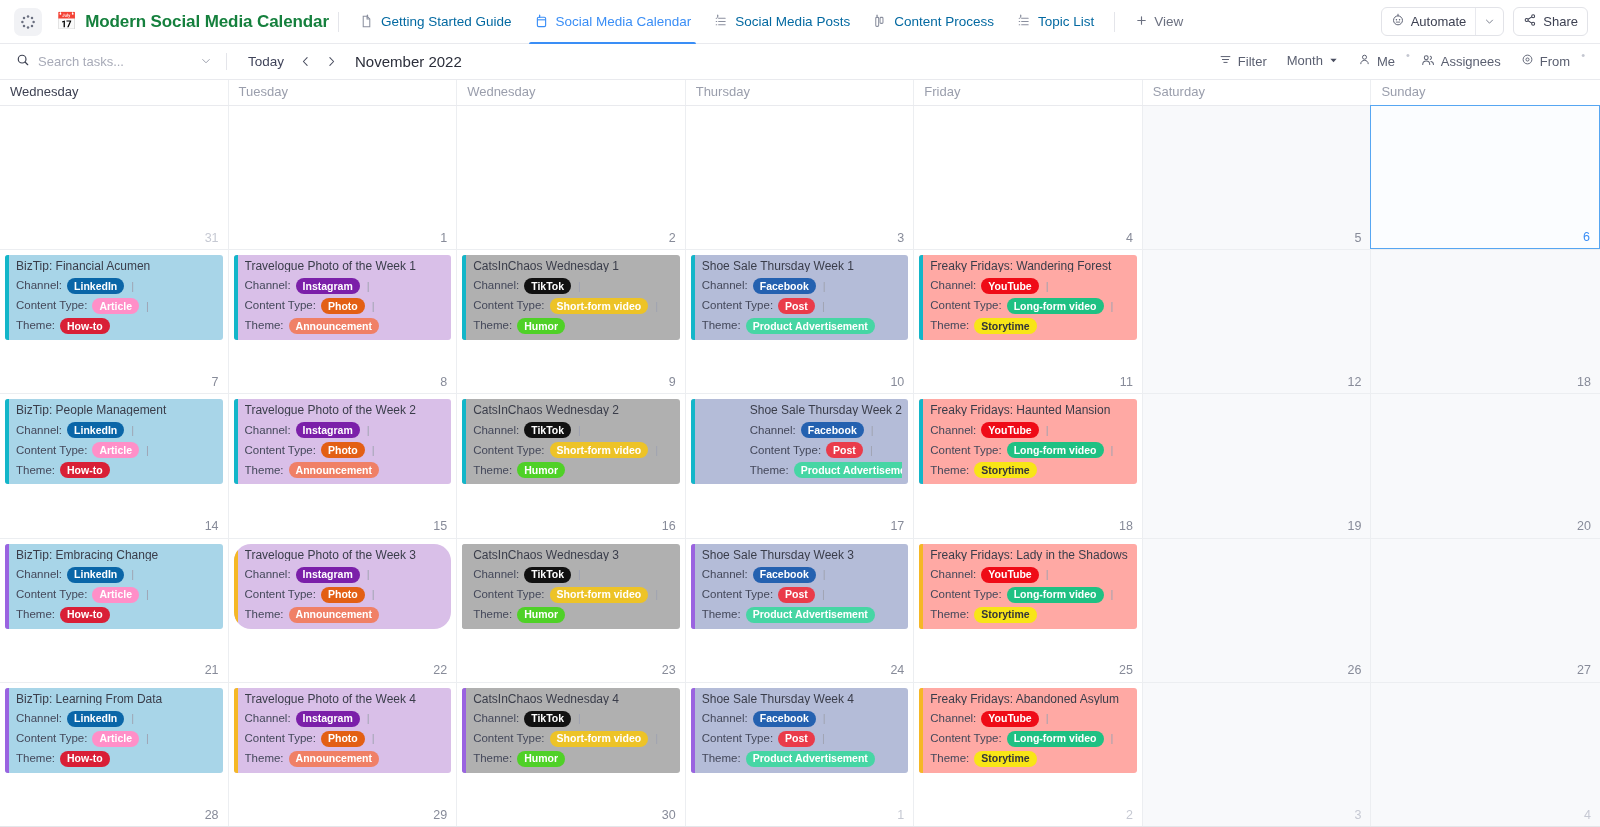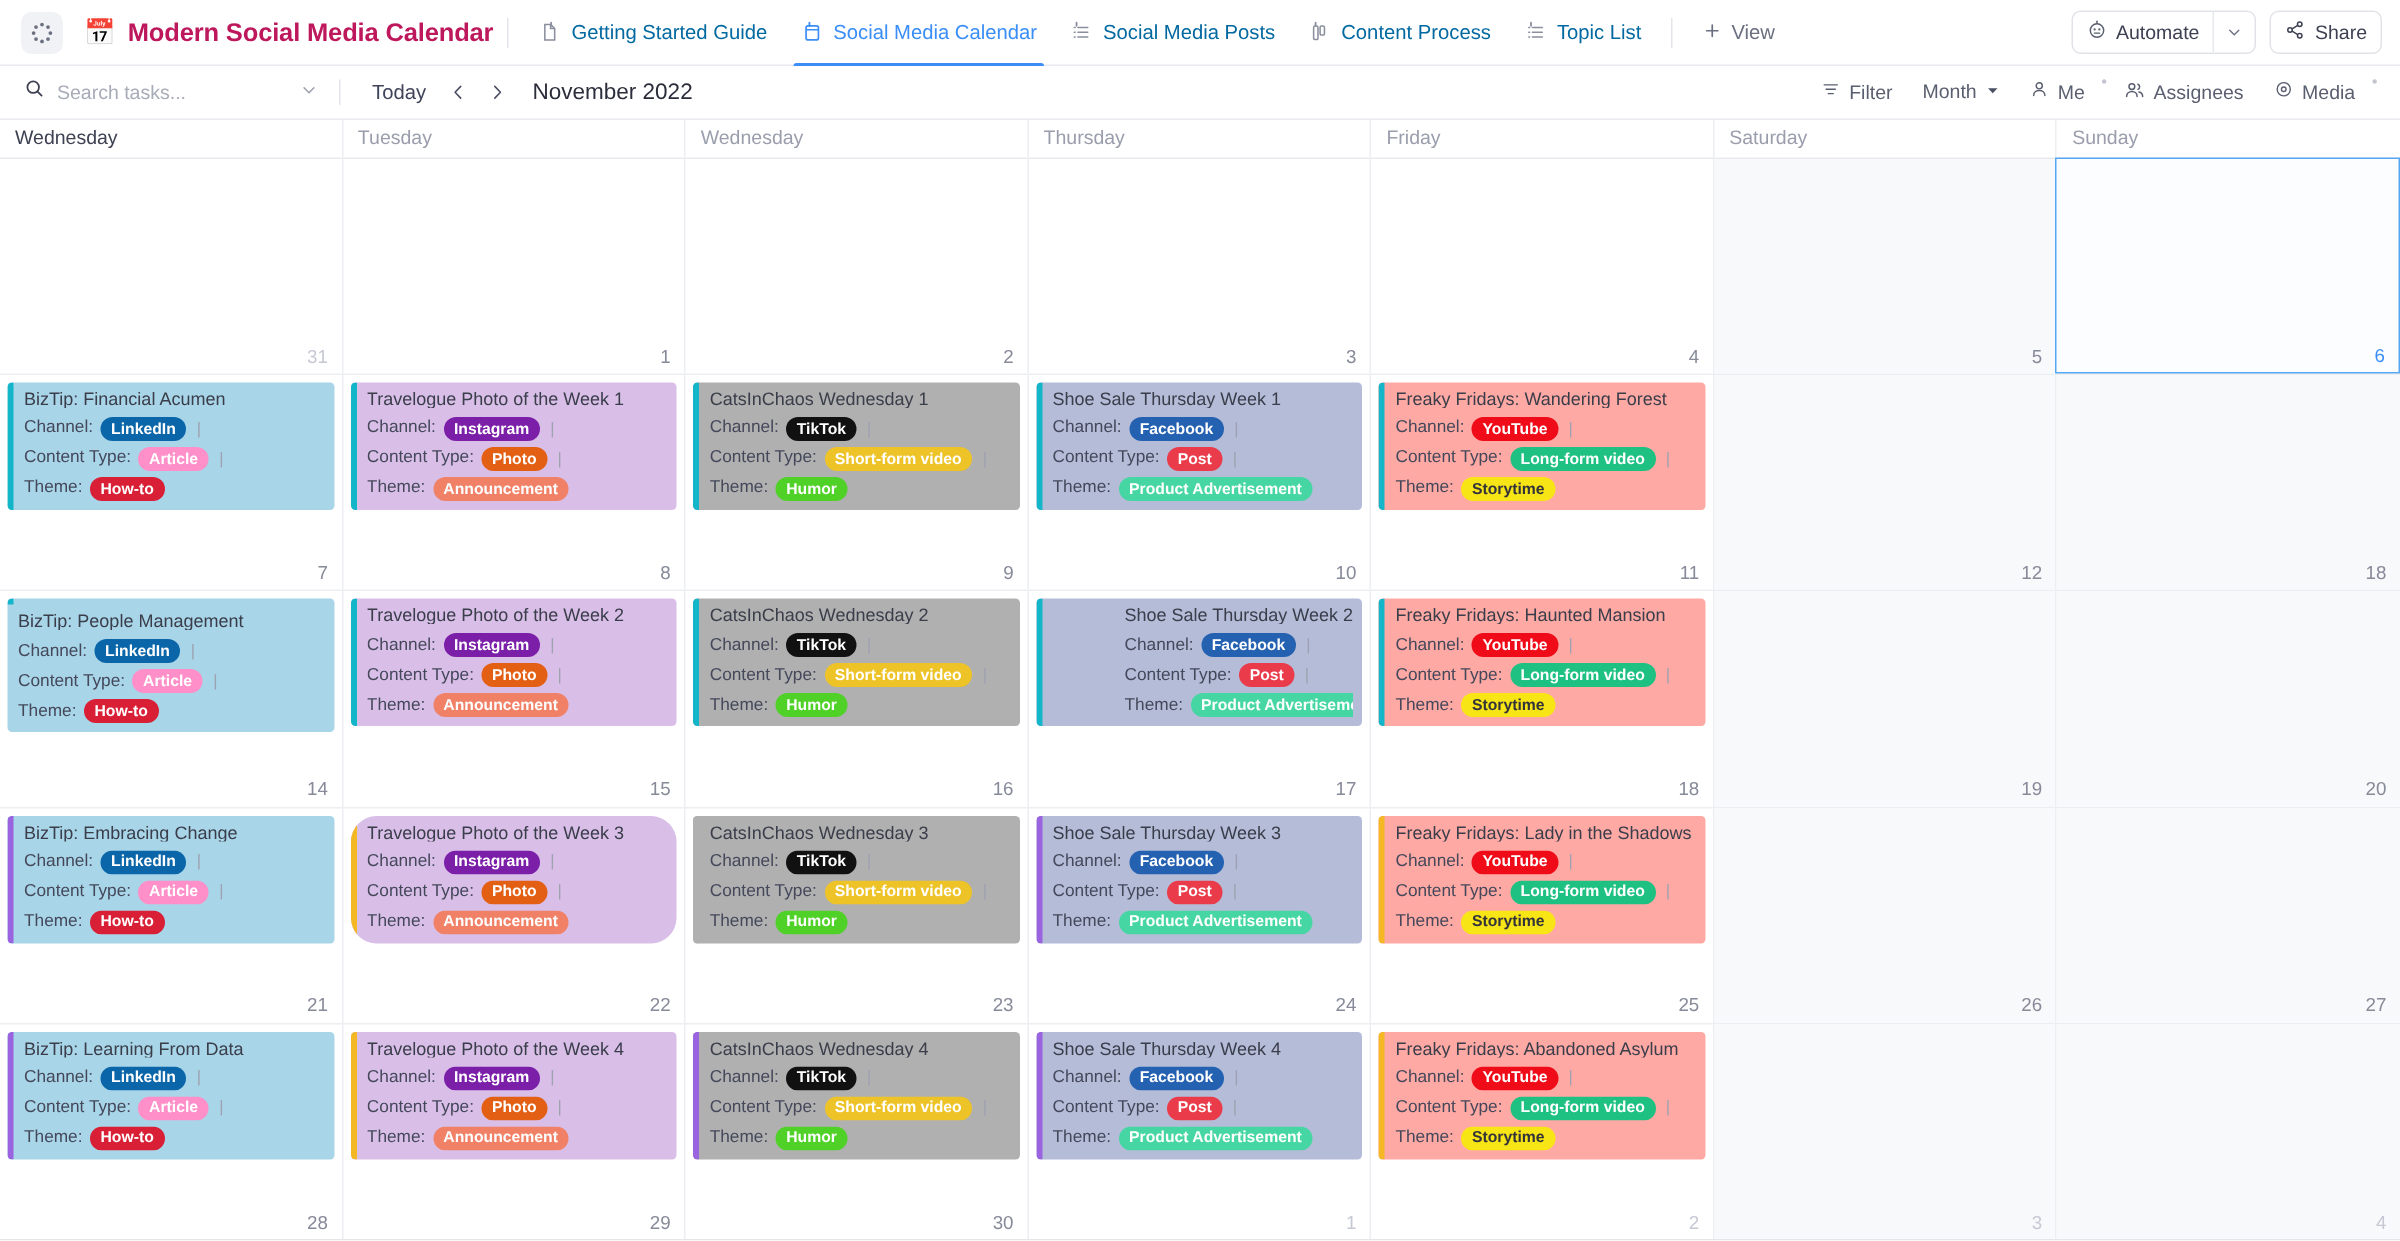--- a/index.html
+++ b/index.html
@@ -20,21 +20,21 @@
     width: 28px; height: 28px; border-radius: 7px; background: #f1f2f5;
     display: flex; align-items: center; justify-content: center; flex: 0 0 auto;
   }
   .app-dot svg { display: block; }
   .title-wrap {
     display: flex; align-items: center; gap: 8px;
     margin-left: 14px; flex: 0 0 auto;
   }
   .cal-emoji { font-size: 17px; line-height: 1; }
   .doc-title {
-    font-size: 17px; font-weight: 700; color: #be185d;
+    font-size: 17px; font-weight: 700; color: #15803d;
     white-space: nowrap; letter-spacing: -0.1px;
   }
   .tabsep {
     width: 1px; height: 20px; background: #e4e5ea; margin: 0 9px; flex: 0 0 auto;
   }
   .tabs { display: flex; align-items: center; height: 44px; flex: 1 1 auto; min-width: 0; }
   .tab {
     display: flex; align-items: center; gap: 7px; height: 44px;
     padding: 0 11px; font-size: 13.5px; color: #0369a1;
     white-space: nowrap; position: relative; cursor: pointer;
@@ -353,21 +353,21 @@
       <span>Assignees</span>
     </div>
 
     <div class="tool-item">
       <span>
         <svg width="13" height="13" viewBox="0 0 16 16">
             <circle cx="8" cy="8" r="5.4" fill="none" stroke="#5a5f70" stroke-width="1.15"></circle>
             <circle cx="8" cy="8" r="1.9" fill="none" stroke="#5a5f70" stroke-width="1.15"></circle>
           </svg>
       </span>
-      <span>Media</span>
+      <span>From</span>
     </div>
 
     <span class="dotsep">•</span>
   </div>
 </div>
 
 <div class="cal">
   <div class="dow-row" id="dow-row">
       <div class="dow">Wednesday</div>
       <div class="dow">Tuesday</div>
@@ -519,21 +519,21 @@
         </div>
         <div class="daycell weekend">
           <div class="daynum">12</div>
         </div>
         <div class="daycell weekend">
           <div class="daynum">18</div>
         </div>
       </div>
       <div class="week">
         <div class="daycell">
-          <div class="card" style="background: rgb(168, 213, 232); flex-direction: column;">
+          <div class="card" style="background: rgb(168, 213, 232);">
             <div class="accent" style="background: rgb(19, 182, 201);"></div>
             <div class="card-body">
               <div class="card-title">BizTip: People Management</div>
               <div class="crow">
                 <span class="clabel">Channel:</span>
                 <span class="chip" style="background: rgb(10, 102, 168); color: rgb(255, 255, 255);">LinkedIn</span>
                 <span class="pipe">|</span>
               </div>
               <div class="crow">
                 <span class="clabel">Content Type:</span>

